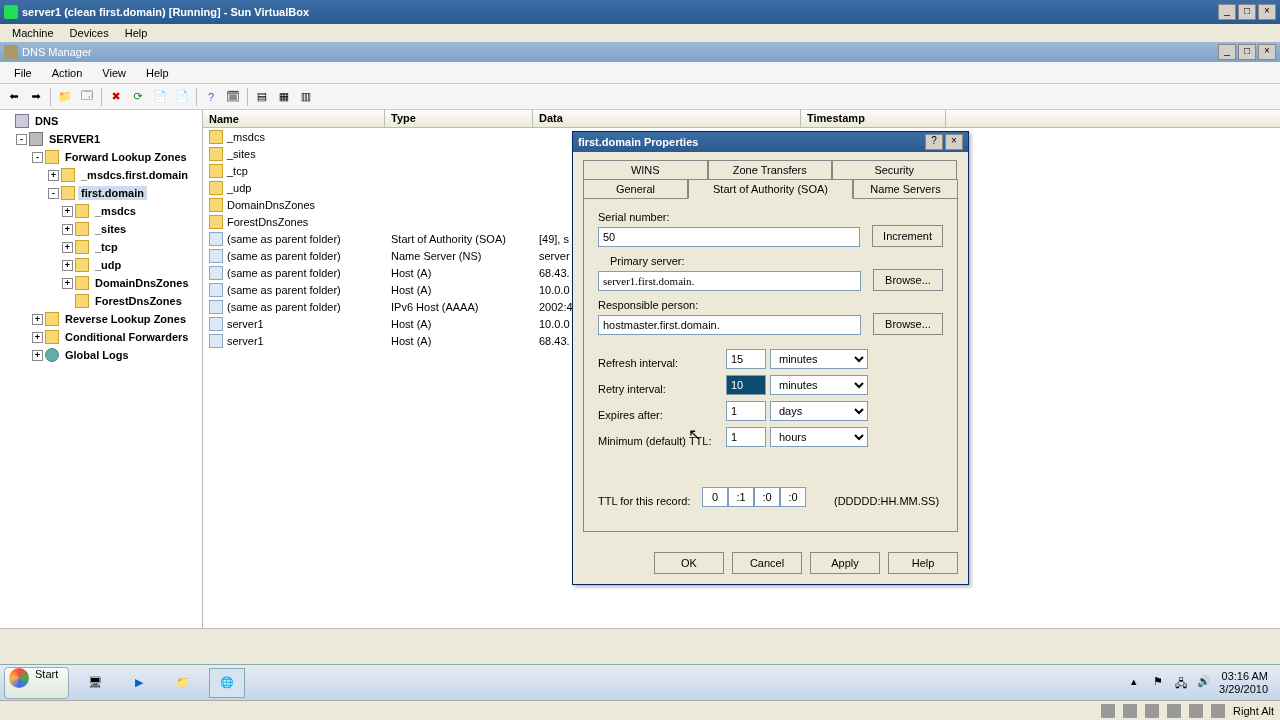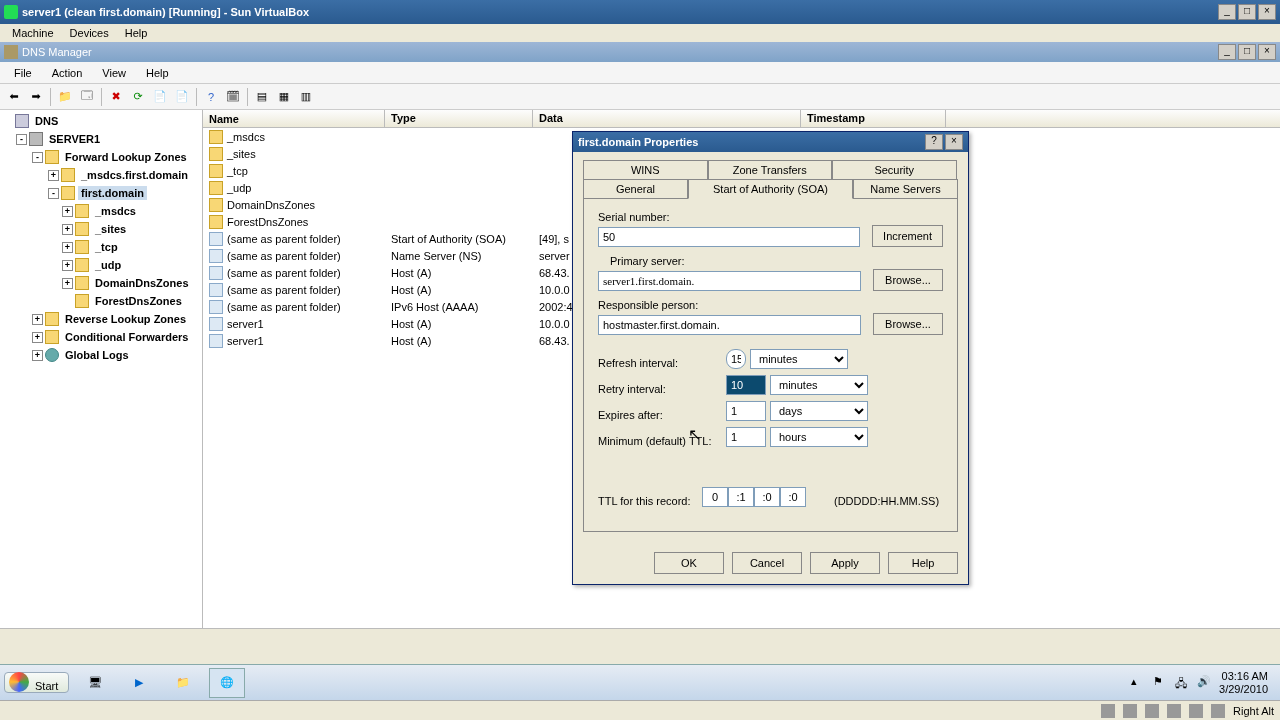--- a/index.html
+++ b/index.html
@@ -87,21 +87,21 @@
 .combo { background: #fff; border: 1px solid #7f9db9; height: 20px; padding: 2px 4px; width: 100%; }
 .btn { background: #ece9d8; border: 1px solid #888; height: 22px; padding: 0 10px; cursor: pointer; min-width: 70px; }
 .dlg-buttons { display: flex; justify-content: flex-end; gap: 8px; padding: 10px; }
 .ttl-seg { width: 26px; text-align: center; border: 1px solid #7f9db9; height: 20px; background: #fff; }
 
 
 .dns-status { height: 20px; background: #ece9d8; border-top: 1px solid #bbb; }
 
 
 .taskbar { position: absolute; left: 0; bottom: 20px; right: 0; height: 36px; background: linear-gradient(#e6ecf4,#c4d6ea); border-top: 1px solid #8aa; display: flex; align-items: center; padding: 0 4px; }
-.start-btn { height: 21px; border: 1px solid #9ab; border-radius: 4px; background: linear-gradient(#f8faf8,#dfe9dc); display: flex; align-items: flex-end; padding: 0 10px 0 4px; cursor: pointer; }
+.start-btn { height: 32px; border: 1px solid #9ab; border-radius: 4px; background: linear-gradient(#f8faf8,#dfe9dc); display: flex; align-items: flex-start; padding: 0 10px 0 4px; cursor: pointer; }
 .start-btn .orb { width: 20px; height: 20px; border-radius: 50%; background: conic-gradient(#f44,#4a4,#46f,#fb3,#f44); margin-right: 6px; }
 .task-icon { width: 36px; height: 30px; margin-left: 8px; border: 1px solid transparent; display: flex; align-items: center; justify-content: center; cursor: pointer; }
 .task-icon.active { border: 1px solid #8aa; background: #d6e4f2; }
 .tray { margin-left: auto; display: flex; align-items: center; gap: 6px; padding-right: 8px; }
 .tray .clock { text-align: right; line-height: 13px; }
 .tray .ticon { width: 16px; height: 16px; }
 
 
 .vbox-status { position: absolute; left: 0; bottom: 0; right: 0; height: 20px; background: #ece9d8; border-top: 1px solid #aaa; display: flex; align-items: center; justify-content: flex-end; padding: 0 6px; gap: 8px; }
 .vbox-status .sicon { width: 14px; height: 14px; background: #999; }
@@ -424,21 +424,21 @@
         <button class="btn">Browse...</button>
       </div>
       <div style="margin:8px 0 2px"><label>Responsible person:</label></div>
       <div class="field-row">
         <input class="text-input grow" style="margin-right: 12px;" value="hostmaster.first.domain.">
         <button class="btn">Browse...</button>
       </div>
 
       <div class="field-row" style="margin-top:14px">
         <label style="width:128px">Refresh interval:</label>
-        <input class="text-input" style="width: 20px; margin-right: 4px; border-radius: 9px;" value="15">
+        <input class="text-input" style="width: 40px; margin-right: 4px;" value="15">
         <select class="combo" style="width:98px"><option>minutes</option></select>
       </div>
       <div class="field-row">
         <label style="width:128px">Retry interval:</label>
         <input class="text-input" style="width: 40px; margin-right: 4px; background: #0c4a6e; color: rgb(255, 255, 255);" value="10">
         <select class="combo" style="width:98px"><option>minutes</option></select>
       </div>
       <div class="field-row">
         <label style="width:128px">Expires after:</label>
         <input class="text-input" style="width: 40px; margin-right: 4px;" value="1">

